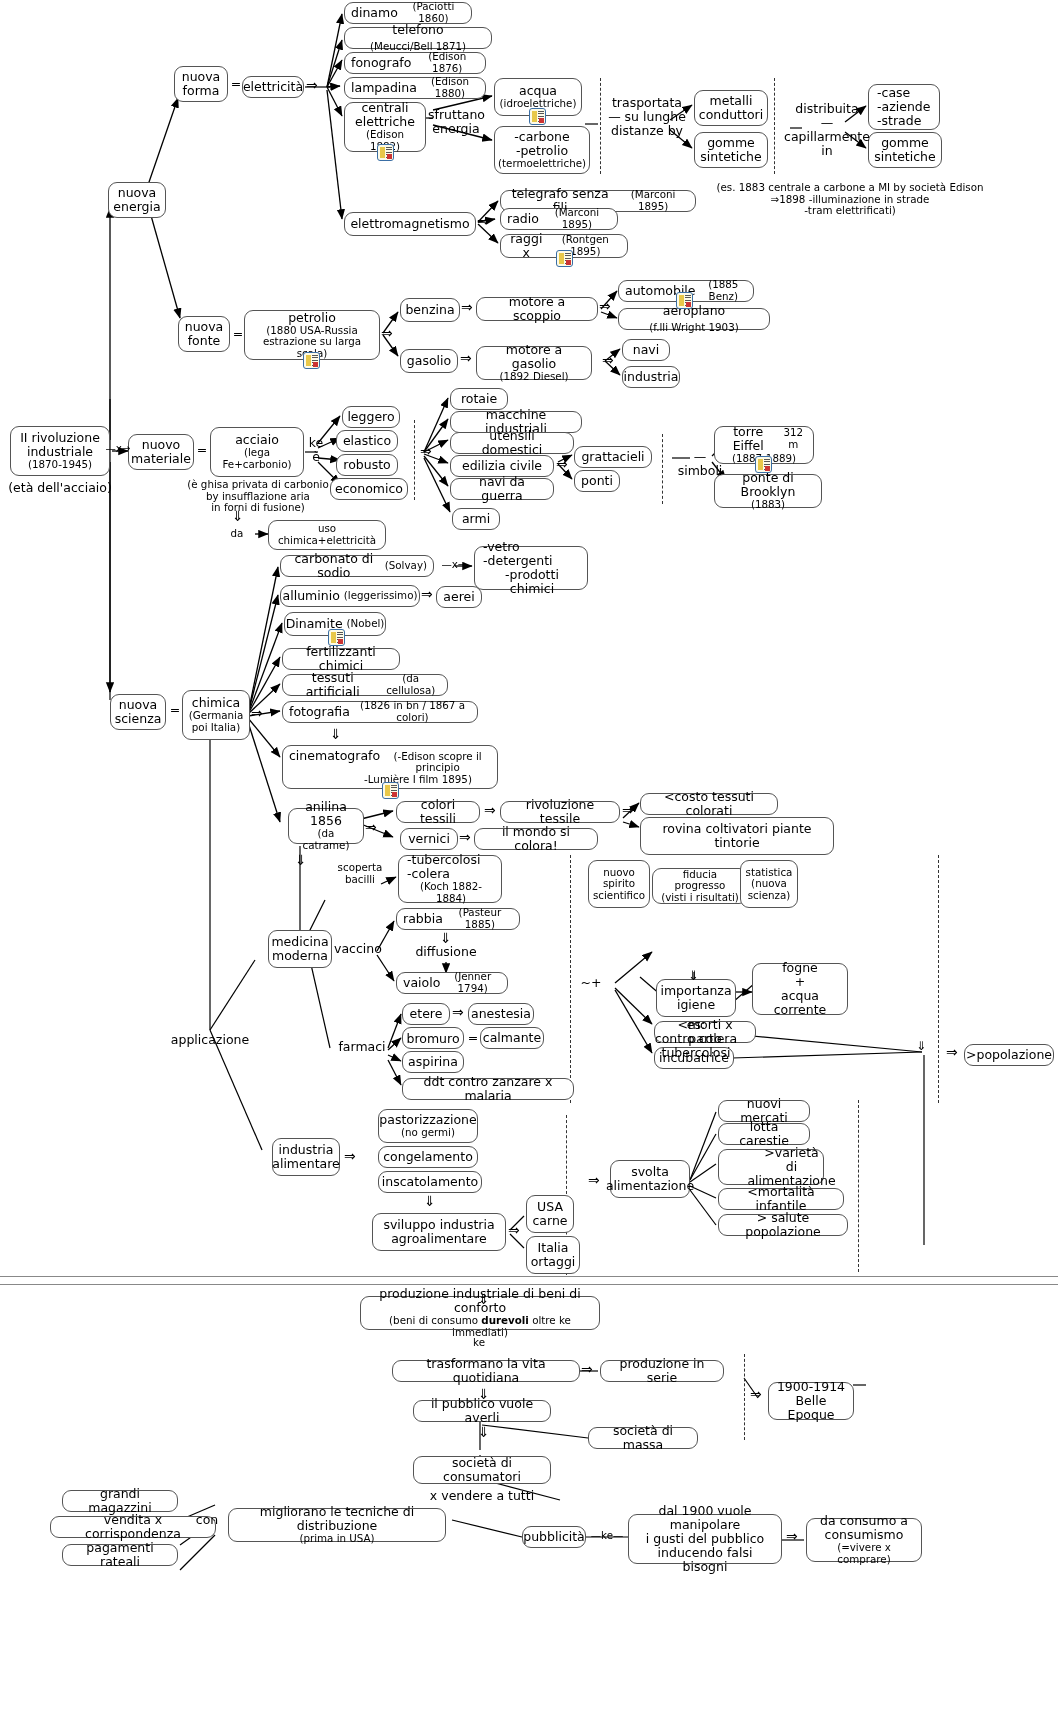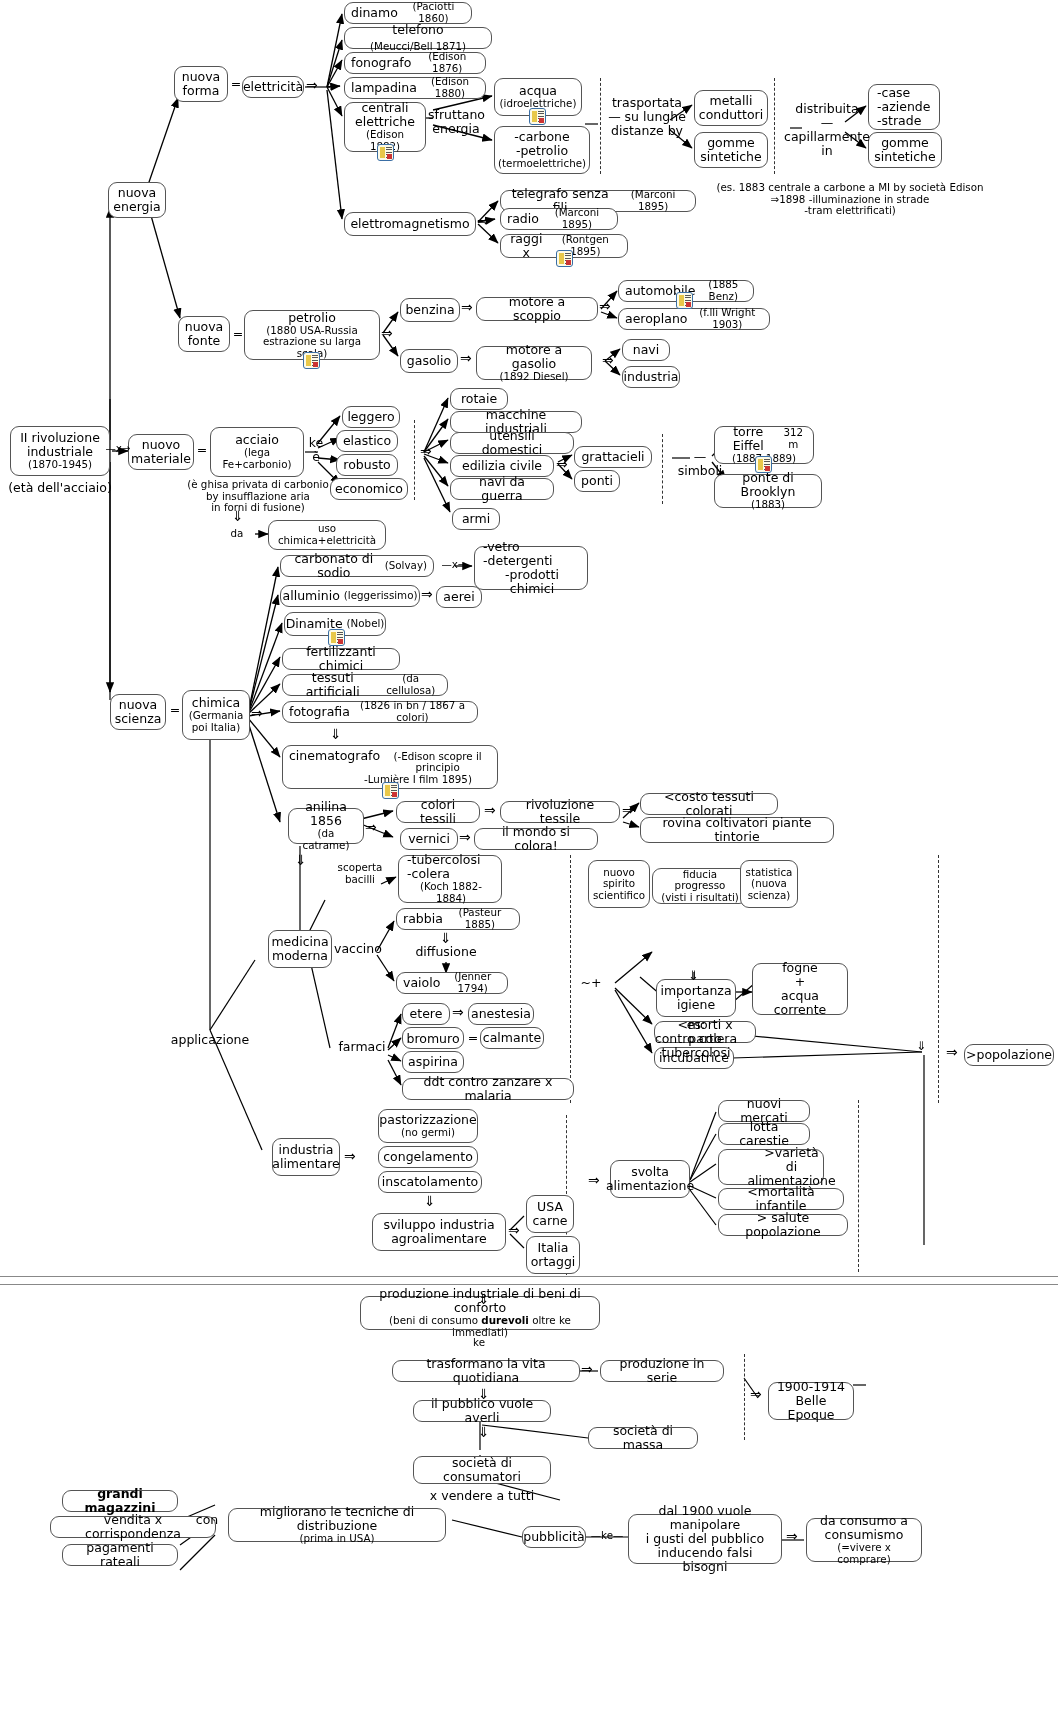--- a/index.html
+++ b/index.html
@@ -370,21 +370,21 @@
 
 <div class="node" style="left:618px;top:280px;width:136px;height:22px;flex-direction:row;gap:4px;">
   <span>automobile</span>
   <span class="inl">(1885 Benz)</span>
 </div>
 <div class="docicon" style="left:676px;top:292px;">
       <i></i>
       <b></b>
       <u></u>
     </div>
-<div class="node" style="left:618px;top:308px;width:152px;height:22px;flex-direction:row;gap:4px;">
+<div class="node" style="left:618px;top:308px;width:152px;height:22px;flex-direction:column;gap:4px;">
   <span>aeroplano</span>
   <span class="inl">(f.lli Wright 1903)</span>
 </div>
 
 <div class="node" style="left:400px;top:349px;width:58px;height:24px;">
   <span>gasolio</span>
 </div>
 <div class="op" style="left:460px;top:350px;">⇒</div>
 <div class="node" style="left:476px;top:346px;width:116px;height:34px;">
   <span>motore a gasolio</span>
@@ -558,21 +558,21 @@
   <span>colori tessili</span>
 </div>
 <div class="op" style="left:484px;top:802px;">⇒</div>
 <div class="node" style="left:500px;top:801px;width:120px;height:22px;">
   <span>rivoluzione tessile</span>
 </div>
 <div class="op" style="left:622px;top:802px;">⇒</div>
 <div class="node" style="left:640px;top:793px;width:138px;height:22px;">
   <span>&lt;costo tessuti colorati</span>
 </div>
-<div class="node" style="left:640px;top:817px;width:194px;height:26px;">
+<div class="node" style="left:640px;top:817px;width:194px;height:38px;">
   <span>rovina coltivatori piante tintorie</span>
 </div>
 <div class="node" style="left:400px;top:828px;width:58px;height:22px;">
   <span>vernici</span>
 </div>
 <div class="op" style="left:459px;top:829px;">⇒</div>
 <div class="node" style="left:474px;top:828px;width:124px;height:22px;">
   <span>il mondo si colora!</span>
 </div>
 <div class="op" style="left:295px;top:852px;">⇓</div>
@@ -756,21 +756,21 @@
 </div>
 <div class="op" style="left:478px;top:1424px;">⇓</div>
 <div class="node" style="left:588px;top:1427px;width:110px;height:22px;">
   <span>società di massa</span>
 </div>
 <div class="node" style="left:413px;top:1456px;width:138px;height:28px;">
   <span>società di consumatori</span>
 </div>
 <div class="lbl" style="left:412px;top:1489px;width:140px;">x vendere a tutti</div>
 
-<div class="node" style="left:62px;top:1490px;width:116px;height:22px;font-weight:bold;">
+<div class="node" style="left:62px;top:1490px;width:116px;height:22px;">
   <span>grandi magazzini</span>
 </div>
 <div class="node" style="left:50px;top:1516px;width:166px;height:22px;">
   <span>vendita x corrispondenza</span>
 </div>
 <div class="node" style="left:62px;top:1544px;width:116px;height:22px;">
   <span>pagamenti rateali</span>
 </div>
 <div class="lbl" style="left:193px;top:1513px;width:28px;">con</div>
 <div class="node" style="left:228px;top:1508px;width:218px;height:34px;">

